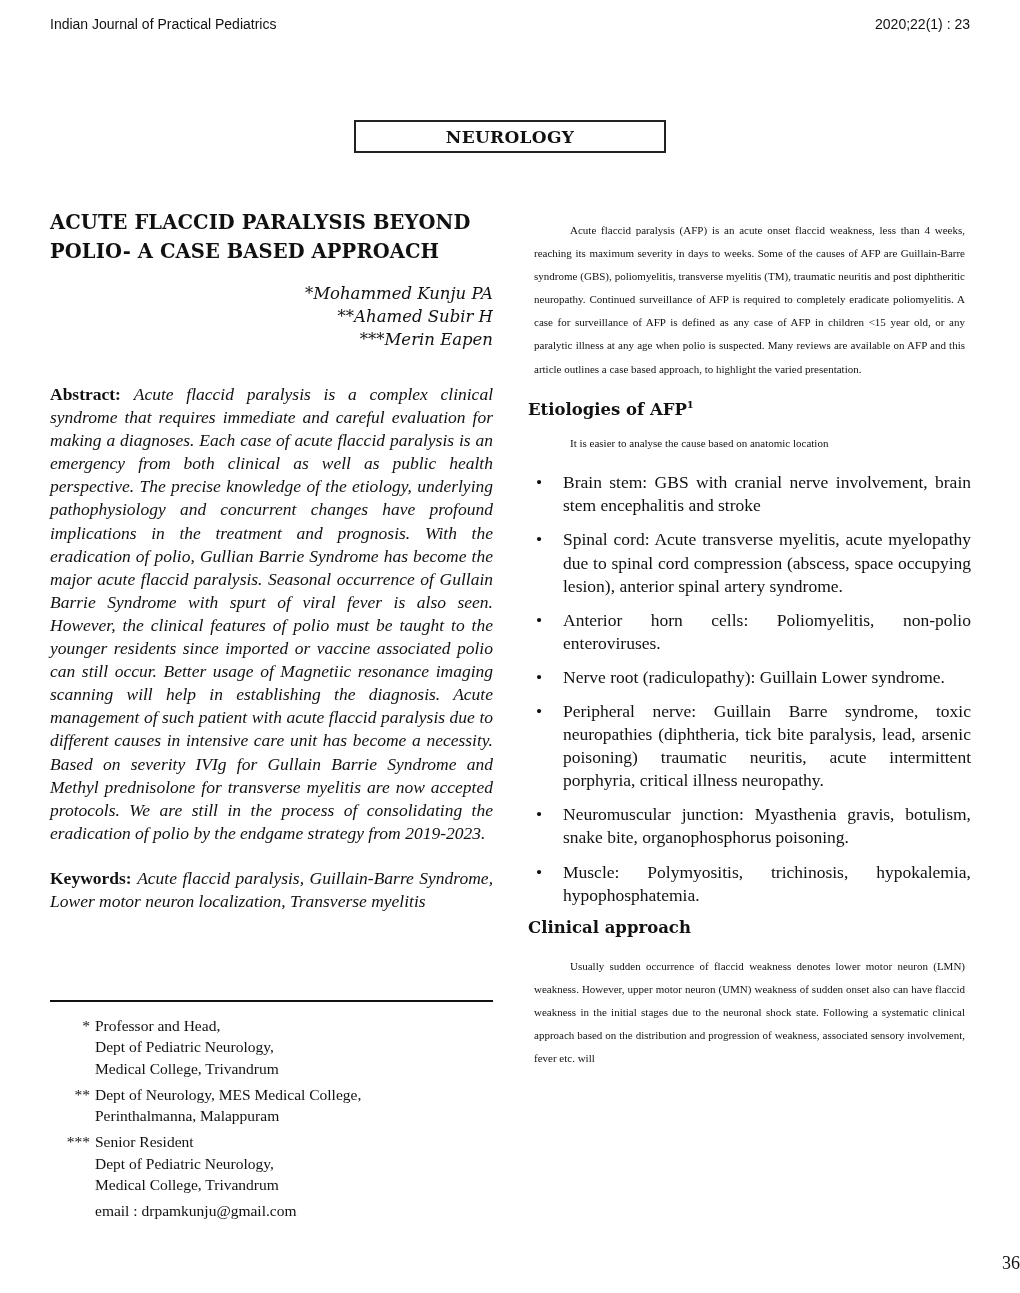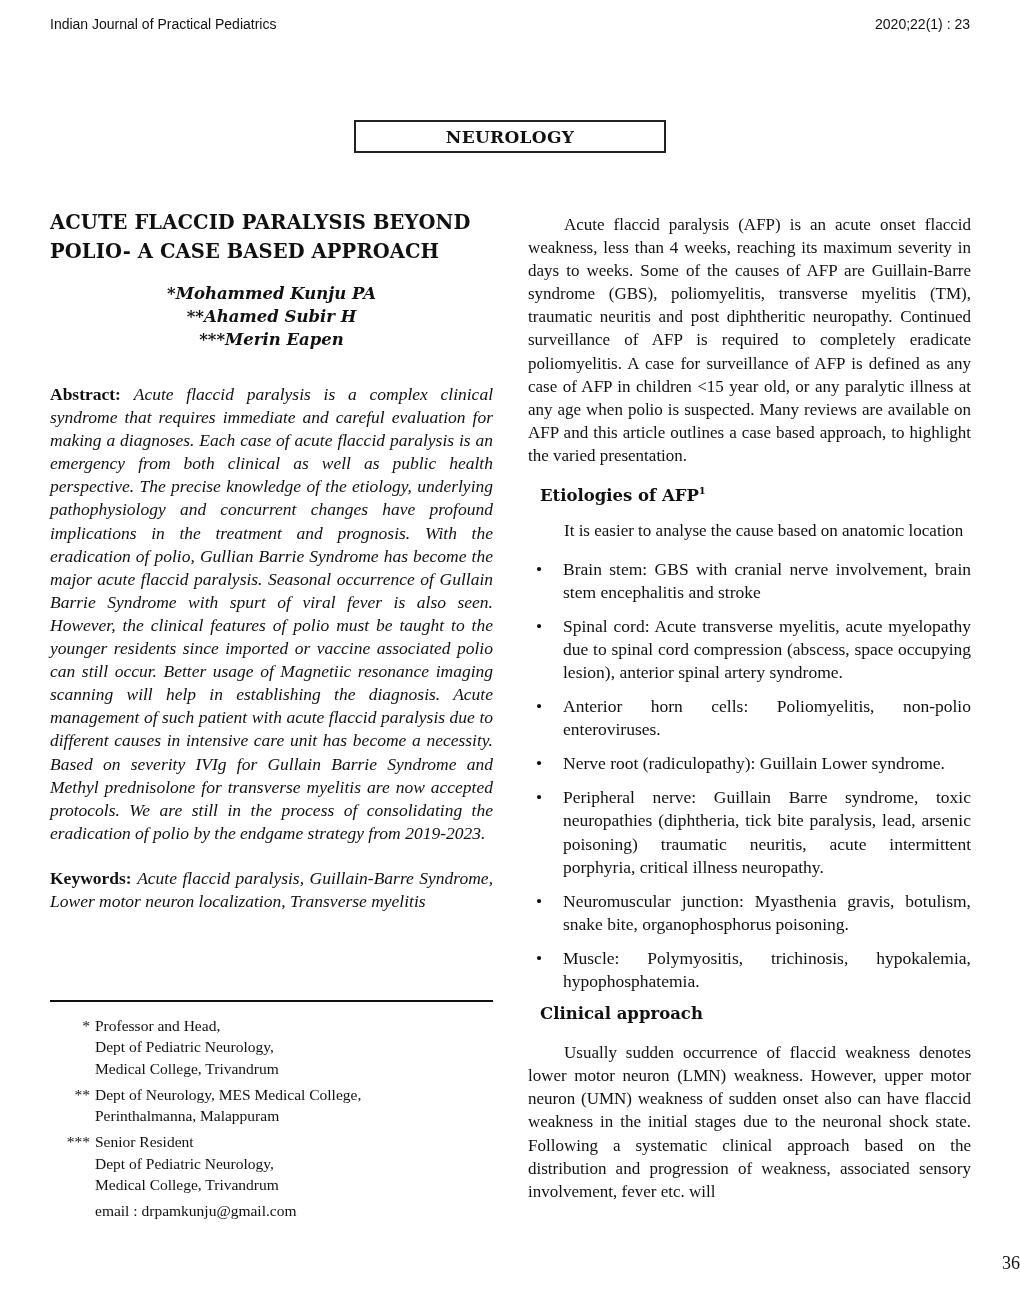--- a/index.html
+++ b/index.html
@@ -6,34 +6,34 @@
   body { width: 1020px; height: 1293px; position: relative; overflow: hidden; color: #111; }
   .runhead { position: absolute; top: 16px; font-family: "Liberation Sans", sans-serif; font-size: 14px; color: #111; }
   .runhead.left { left: 50px; }
   .runhead.right { right: 50px; }
   .section-box { position: absolute; left: 354px; top: 120px; width: 312px; height: 33px; border: 2px solid #222; box-sizing: border-box;
     display: flex; align-items: center; justify-content: center;
     font-family: "DejaVu Serif", serif; font-weight: bold; font-size: 17px; letter-spacing: 0.3px; }
   .col-left { position: absolute; left: 50px; top: 208px; width: 443px; }
   .col-right { position: absolute; left: 528px; top: 213px; width: 443px; }
   .title { font-family: "DejaVu Serif", serif; font-weight: bold; font-size: 19.5px; line-height: 29px; margin: 0; letter-spacing: 0.1px; }
-  .authors { text-align: center; margin-top: 16px; font-family: "DejaVu Serif", serif; font-weight: bold; font-style: italic; font-size: 16.5px; line-height: 23px; }
+  .authors { text-align: right; margin-top: 16px; font-family: "DejaVu Serif", serif; font-weight: normal; font-style: italic; font-size: 16.5px; line-height: 23px; }
   .abstract { margin-top: 32px; font-family: "Liberation Serif", serif; font-size: 17.5px; line-height: 23.1px; text-align: justify; }
   .abstract .label, .keywords .label { font-style: normal; font-weight: bold; }
   .abstract .body, .keywords .body { font-style: italic; }
   .keywords { margin-top: 22px; font-family: "Liberation Serif", serif; font-size: 17.5px; line-height: 23.1px; text-align: justify; }
   .rule { position: absolute; left: 50px; top: 1000px; width: 443px; height: 2px; background: #111; }
   .affils { position: absolute; left: 50px; top: 1015px; width: 460px; font-family: "Liberation Serif", serif; font-size: 15.5px; line-height: 21.3px; }
   .affil { display: flex; margin-bottom: 5px; }
   .affil .mark { width: 40px; text-align: right; padding-right: 5px; flex: none; }
   .affil .lines div { white-space: nowrap; }
   .email { padding-left: 45px; }
-  .rp { font-family: "Liberation Serif", serif; font-size: 17px; line-height: 23.1px; text-align: justify; margin: 0; }
+  .rp { font-family: "Liberation Serif", serif; font-size: 11px; line-height: 23.1px; text-align: justify; margin: 6px; }
   .rp.indent { text-indent: 36px; }
-  .heading { font-family: "DejaVu Serif", serif; font-weight: bold; font-size: 16.5px; margin: 18px 0 14px 12px; }
+  .heading { font-family: "DejaVu Serif", serif; font-weight: bold; font-size: 16.5px; margin: 18px 0 14px 0; }
   .heading sup { font-size: 10px; font-weight: bold; }
   ul.etio { list-style: none; padding: 0; margin: 16px 0 0 0; }
   ul.etio li { position: relative; padding-left: 35px; font-family: "Liberation Serif", serif; font-size: 17.5px; line-height: 23.1px; text-align: justify; margin-bottom: 11px; }
   ul.etio li .bullet { position: absolute; left: 8px; top: 0; }
   .page-num { position: absolute; left: 0; width: 1020px; top: 1253px; text-align: right; font-family: "Liberation Serif", serif; font-size: 18px; }
 </style>
 </head>
 <body>
 
 <div class="runhead left">Indian Journal of Practical Pediatrics</div>

